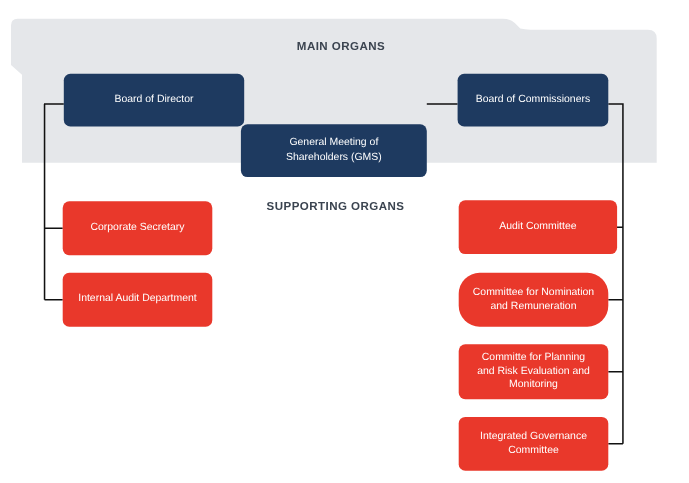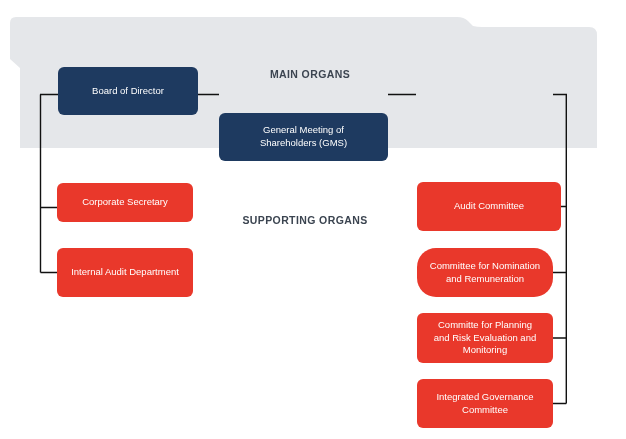--- a/index.html
+++ b/index.html
@@ -21,21 +21,20 @@
   .band-shape { fill: var(--band, #e5e7ea); }
   .connector { stroke: var(--line, #111111); stroke-width: 1.4; fill: none; }
 
   .section-header {
     position: absolute;
     text-align: center;
     font-size: 10.5px;
     font-weight: bold;
     letter-spacing: 0.4px;
     color: var(--heading, #3b4450);
-    margin-top: 32px;
   }
   .hdr-main { left: 210px; top: 36px; width: 200px; }
   .hdr-supporting { left: 205px; top: 182px; width: 200px; }
 
   .node {
     position: absolute;
     border-radius: 6px;
     display: flex;
     align-items: center;
     justify-content: center;
@@ -48,26 +47,26 @@
   }
   .navy { background: var(--navy, #1e3a60); }
   .red  { background: var(--red, #e9382b); }
 
   .node span { display: inline-block; }
   .wrap-125 span { max-width: 125px; }
   .wrap-120 span { max-width: 120px; }
   .wrap-110 span { max-width: 110px; }
 
   
-  .n-bod { left: 58px;  top: 67px; width: 140px; height: 48px; }
+  .n-bod { left: 58px;  top: 67px; width: 164px; height: 48px; }
   .n-gms { left: 219px; top: 67px; width: 169px; height: 48px; margin-top: 46px; }
   .n-boc { left: 416px; top: 67px; width: 137px; height: 48px; }
 
   
-  .n-corpsec   { left: 57px; top: 183px; width: 136px; height: 39px; }
+  .n-corpsec   { left: 57px; top: 183px; width: 136px; height: 49px; }
   .n-intaudit  { left: 57px; top: 248px; width: 136px; height: 49px; text-align: right; }
 
   
   .n-auditcom  { left: 417px; top: 182px; width: 144px; height: 49px; }
   .n-nomrem    { left: 417px; top: 248px; width: 136px; height: 49px; border-radius: 19px; }
   .n-planrisk  { left: 417px; top: 313px; width: 136px; height: 50px; }
   .n-intgov    { left: 417px; top: 379px; width: 136px; height: 49px; }
 </style>
 </head>
 <body>
@@ -96,20 +95,23 @@
   <div class="section-header hdr-main">MAIN ORGANS</div>
 
   <div class="section-header hdr-supporting">SUPPORTING ORGANS</div>
 
   <div class="node navy n-bod">
     <span>Board of Director</span>
   </div>
   <div class="node navy n-gms wrap-125">
     <span>General Meeting of Shareholders (GMS)</span>
   </div>
+  <div class="node navy n-boc">
+    <span>Board of Commissioners</span>
+  </div>
 
   <div class="node red n-corpsec">
     <span>Corporate Secretary</span>
   </div>
   <div class="node red n-intaudit">
     <span>Internal Audit Department</span>
   </div>
 
   <div class="node red n-auditcom">
     <span>Audit Committee</span>

